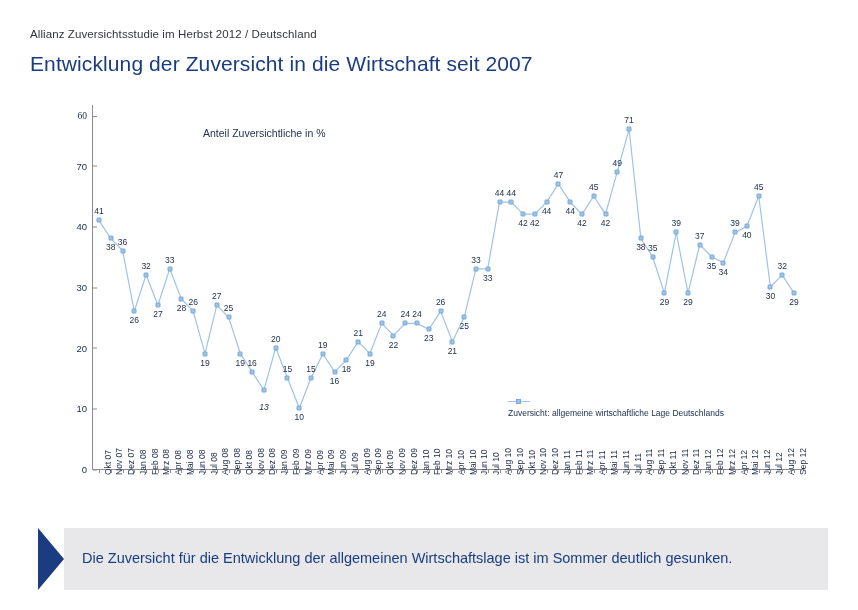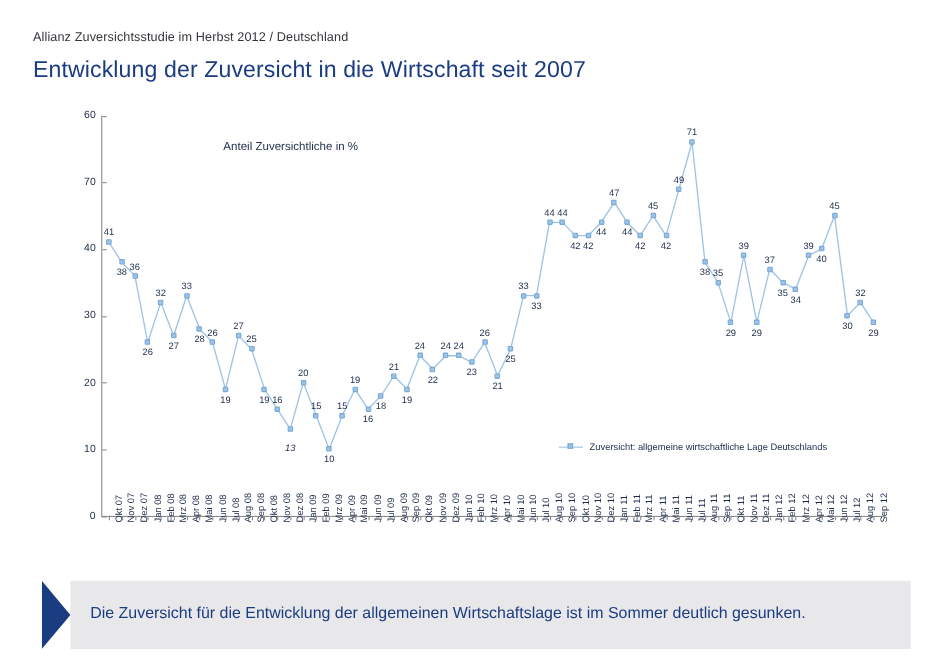--- a/index.html
+++ b/index.html
@@ -151,24 +151,25 @@
   .xtickmark {
     position: absolute;
     top: 0;
     width: 1px;
     height: 4px;
     background: #8c8c8c;
   }
   .legend {
     position: absolute;
     display: flex;
-    align-items: center;
+    align-items: flex-start;
     gap: 6px;
     font-size: 8.5px;
     color: #1c2b4a;
+    flex-direction: column;
   }
   .legend .swatch-line {
     width: 22px;
     height: 1px;
     background: #9dc3e6;
     position: relative;
   }
   .legend .swatch-line:before {
     content: "";
     position: absolute;
@@ -228,21 +229,21 @@
       </div>
       <svg class="series-line" id="series-svg">
           <polyline points="6.0,115.3 17.8,133.5 29.6,145.6 41.3,206.3 53.1,169.9 64.9,200.2 76.7,163.8 88.5,194.1 100.2,206.3 112.0,248.7 123.8,200.2 135.6,212.3 147.4,248.7 159.1,266.9 170.9,285.1 182.7,242.7 194.5,273.0 206.3,303.3 218.0,273.0 229.8,248.7 241.6,266.9 253.4,254.8 265.2,236.6 276.9,248.7 288.7,218.4 300.5,230.5 312.3,218.4 324.1,218.4 335.8,224.5 347.6,206.3 359.4,236.6 371.2,212.3 382.9,163.8 394.7,163.8 406.5,97.1 418.3,97.1 430.1,109.2 441.8,109.2 453.6,97.1 465.4,78.9 477.2,97.1 489.0,109.2 500.7,91.0 512.5,109.2 524.3,66.7 536.1,24.3 547.9,133.5 559.6,151.7 571.4,188.1 583.2,127.4 595.0,188.1 606.8,139.5 618.5,151.7 630.3,157.7 642.1,127.4 653.9,121.3 665.7,91.0 677.4,182.0 689.2,169.9 701.0,188.1" fill="none" stroke="#9dc3e6" stroke-width="1.2"></polyline>
         </svg>
     <div class="ytick" style="top: 364px;">0</div>
         <div class="ytick" style="top: 303.333px;">10</div>
         <div class="ytick" style="top: 242.667px;">20</div>
         <div class="ytick" style="top: 182px;">30</div>
         <div class="ytick" style="top: 121.333px;">40</div>
         <div class="ytick" style="top: 60.6667px;">70</div>
-        <div class="ytick" style="top: 0px;">60</div>
+        <div class="ytick" style="top: 11px; font-family: Liberation Serif, serif;">60</div>
         <div class="pt" style="left: 6px; top: 115.267px;"></div>
         <div class="vlabel" style="left: 6px; top: 101.267px;">41</div>
         <div class="xtickmark" style="left: 6px; top: 364px;"></div>
         <div class="xlabel" style="left: 9.5px; top: 370px;">Okt 07</div>
         <div class="pt" style="left: 17.7797px; top: 133.467px;"></div>
         <div class="vlabel" style="left: 17.7797px; top: 137.467px;">38</div>
         <div class="xtickmark" style="left: 17.7797px; top: 364px;"></div>
         <div class="xlabel" style="left: 21.2797px; top: 370px;">Nov 07</div>
         <div class="pt" style="left: 29.5593px; top: 145.6px;"></div>
         <div class="vlabel" style="left: 29.5593px; top: 131.6px;">36</div>

